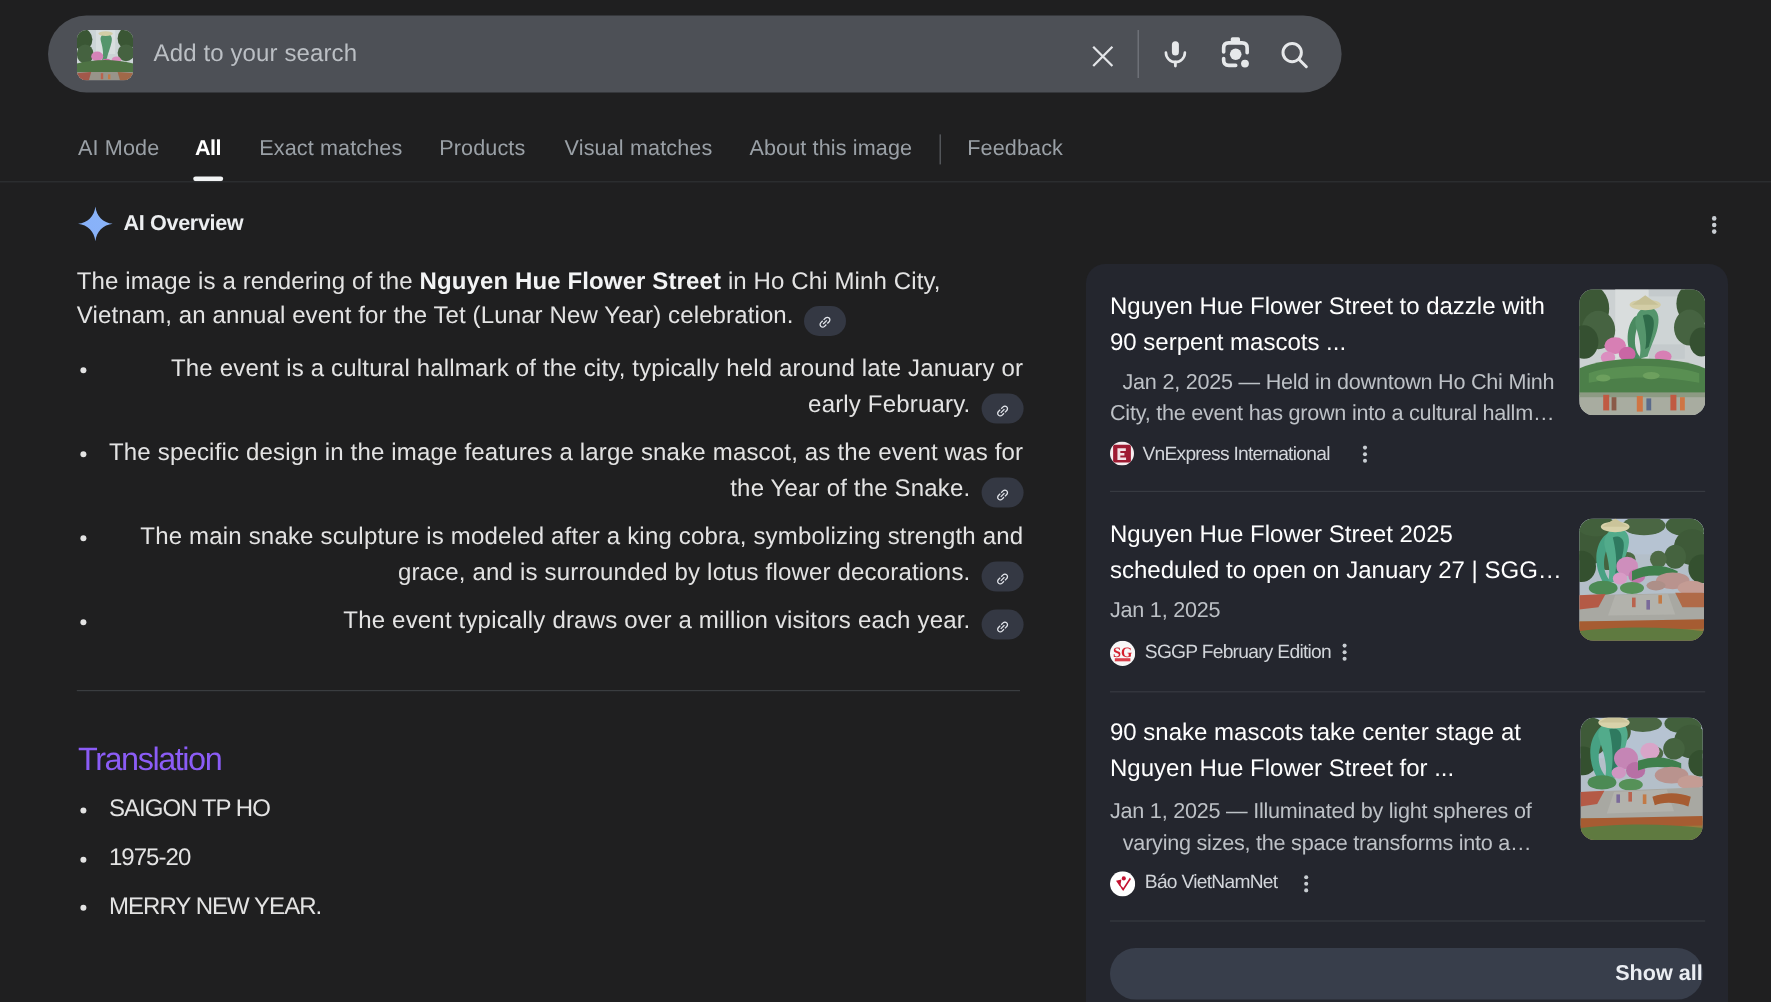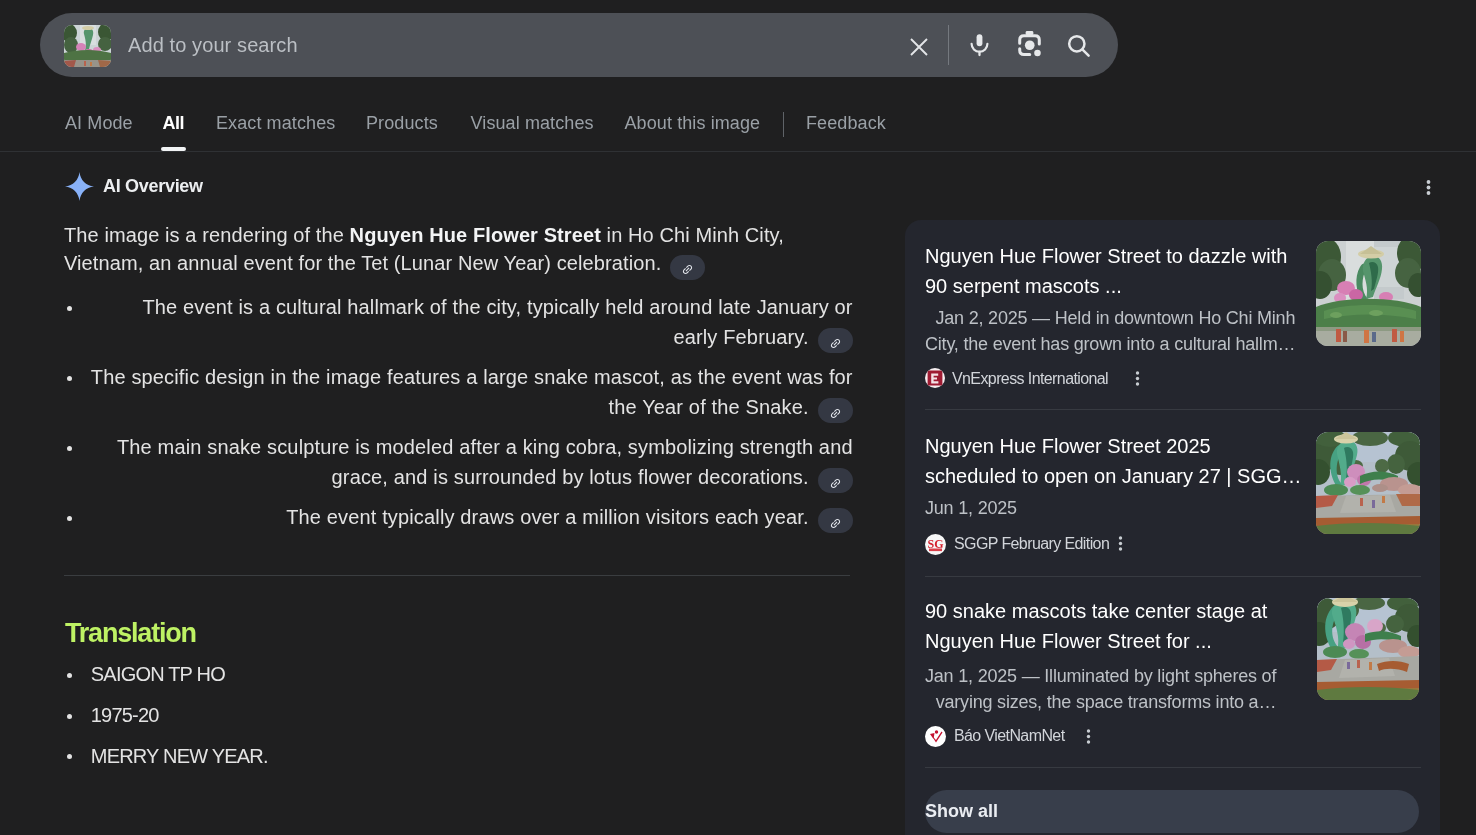--- a/index.html
+++ b/index.html
@@ -27,33 +27,33 @@
   
   .aio-head { left:103px; top:176px; font-size:18px; line-height:21px; font-weight:700; color:#eceef0; letter-spacing:-0.3px; }
   .para { left:64px; top:220.5px; font-size:20px; line-height:28.5px; color:#e3e3e3; letter-spacing:0.1px; }
   .para b { color:#f3f4f5; }
   ul.aiolist { left:64px; top:291.9px; list-style:none;text-align:right; }
   ul.aiolist li { position:relative; padding-left:26.8px; font-size:20px; line-height:30px; color:#e3e3e3; letter-spacing:0.15px; margin-bottom:9px; }
   ul.aiolist li:before { content:""; position:absolute; left:2.7px; top:14px; width:5px; height:5px; border-radius:50%; background:#e3e3e3; }
   .chip { display:inline-block; width:35px; height:25px; background:#343843; border-radius:12.5px; vertical-align:-6px; margin-left:9px; text-align:center; }
   .chip svg { margin-top:6px; }
   .ldiv { left:64px; top:575px; width:786px; height:1px; background:#3a3d40; }
-  .thead { left:65px; top:618px; font-size:27px; font-weight:700; color:#bef264; letter-spacing:-1.2px; }
+  .thead { left:65px; top:618px; font-size:27px; font-weight:400; color:#8b5cf6; letter-spacing:-1.2px; }
   ul.tlist { left:64px; top:659.4px; list-style:none; }
   ul.tlist li { position:relative; padding-left:26.8px; font-size:20px; line-height:30px; color:#e3e3e3; letter-spacing:-0.8px; margin-bottom:10.8px; }
   ul.tlist li:before { content:""; position:absolute; left:2.7px; top:13.5px; width:5px; height:5px; border-radius:50%; background:#e3e3e3; }
 
   
   .card { left:905px; top:220px; width:535px; height:700px; background:#24262e; border-radius:16px; }
   .ctitle { font-size:20px; line-height:30.3px; color:#ffffff; letter-spacing:0; }
   .cmeta { font-size:18px; line-height:26px; color:#bdc1c6; letter-spacing:-0.2px;text-align:right; }
   .csrc { font-size:16px; color:#d2d5da; letter-spacing:-0.6px; }
   .cdiv { width:496px; height:1px; background:#373a41; }
   .cthumb { width:105px; height:105px; border-radius:12px; overflow:hidden; }
-  .showall { left:925px; top:790px; width:494px; height:43px; background:#383e4b; border-radius:22px; text-align:left; line-height:43px; font-size:18px; font-weight:700; color:#eaedf2; letter-spacing:0; }
+  .showall { left:925px; top:790px; width:494px; height:43px; background:#383e4b; border-radius:22px; text-align:right; line-height:43px; font-size:18px; font-weight:700; color:#eaedf2; letter-spacing:0; }
 </style>
 </head>
 <body>
 
   <div class="abs pill"></div>
   <div class="abs thumb"><svg width="47" height="42" viewBox="0 0 47 42">
     <rect width="47" height="42" fill="#ccd4d6"></rect>
     <rect x="16" y="0" width="16" height="20" fill="#d8dedf"></rect>
     <ellipse cx="5" cy="8" rx="8" ry="9" fill="#3a5634"></ellipse>
     <ellipse cx="7" cy="20" rx="7" ry="8" fill="#456240"></ellipse>
@@ -200,21 +200,21 @@
     <rect x="20" y="88" width="5" height="13" fill="#c05a42"></rect>
     <rect x="27" y="90" width="4" height="11" fill="#8a5a48"></rect>
     <rect x="48" y="89" width="5" height="13" fill="#cf7544"></rect>
     <rect x="56" y="91" width="4" height="10" fill="#5a6a8a"></rect>
     <rect x="76" y="88" width="5" height="13" fill="#c05a42"></rect>
     <rect x="84" y="90" width="4" height="11" fill="#cf7544"></rect>
   </svg></div>
   <div class="abs cdiv" style="left:925px; top:408.7px;"></div>
 
   <div class="abs ctitle" style="left:925px; top:431.2px;">Nguyen Hue Flower Street 2025<br>scheduled to open on January 27 | SGG…</div>
-  <div class="abs cmeta" style="left:925px; top:494.8px;">Jun 1, 2025</div>
+  <div class="abs cmeta" style="left:925px; top:494.8px;">Jan 1, 2025</div>
   <div class="abs" style="left:925px; top:533.6px;"><svg width="21" height="21" viewBox="0 0 21 21">
       <circle cx="10.5" cy="10.5" r="10.5" fill="#f7f7f7"></circle>
       <text x="10.5" y="13.5" font-family="Liberation Serif, serif" font-weight="bold" font-size="12" fill="#d41f2c" text-anchor="middle">SG</text>
       <rect x="4" y="14.5" width="13" height="2.6" fill="#d41f2c" opacity="0.85"></rect>
     </svg></div>
   <div class="abs csrc" style="left:954px; top:535px;">SGGP February Edition</div>
   <svg class="abs" style="left:1118px; top:536px;" width="5" height="15" viewBox="0 0 5 15" fill="#c8cdd2">
     <circle cx="2.5" cy="2" r="1.7"></circle>
     <circle cx="2.5" cy="7.5" r="1.7"></circle>
     <circle cx="2.5" cy="13" r="1.7"></circle>

